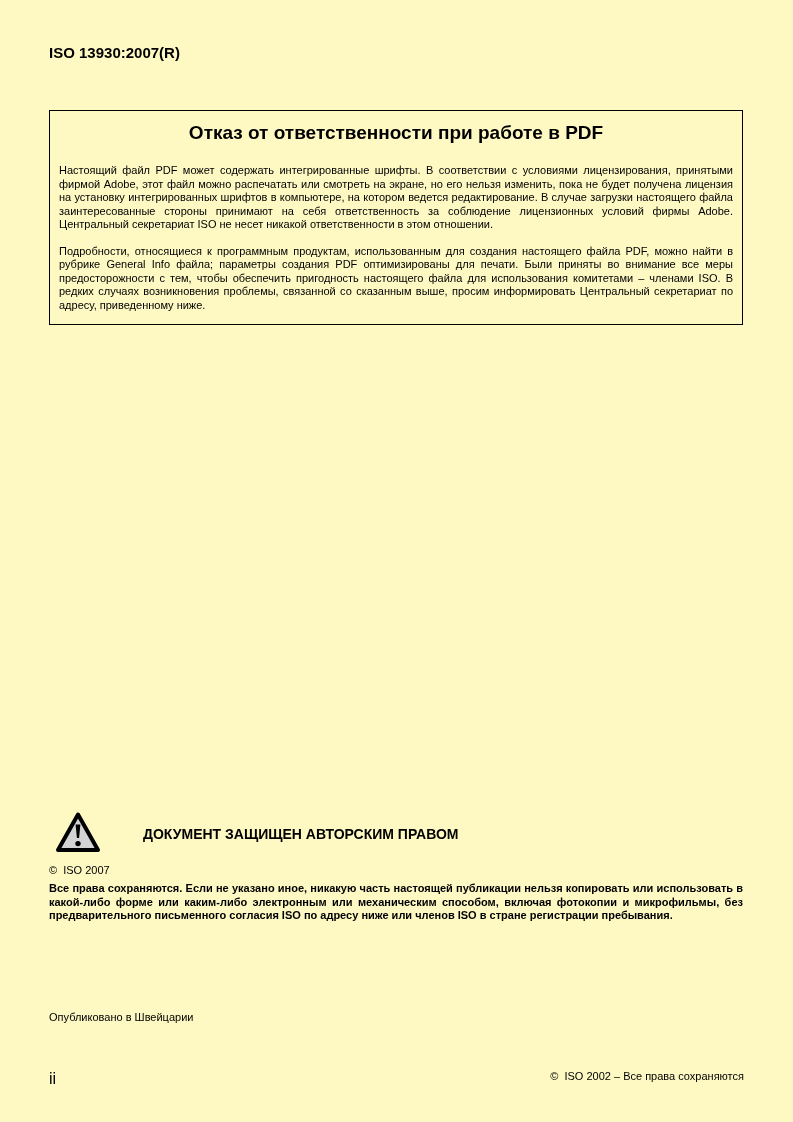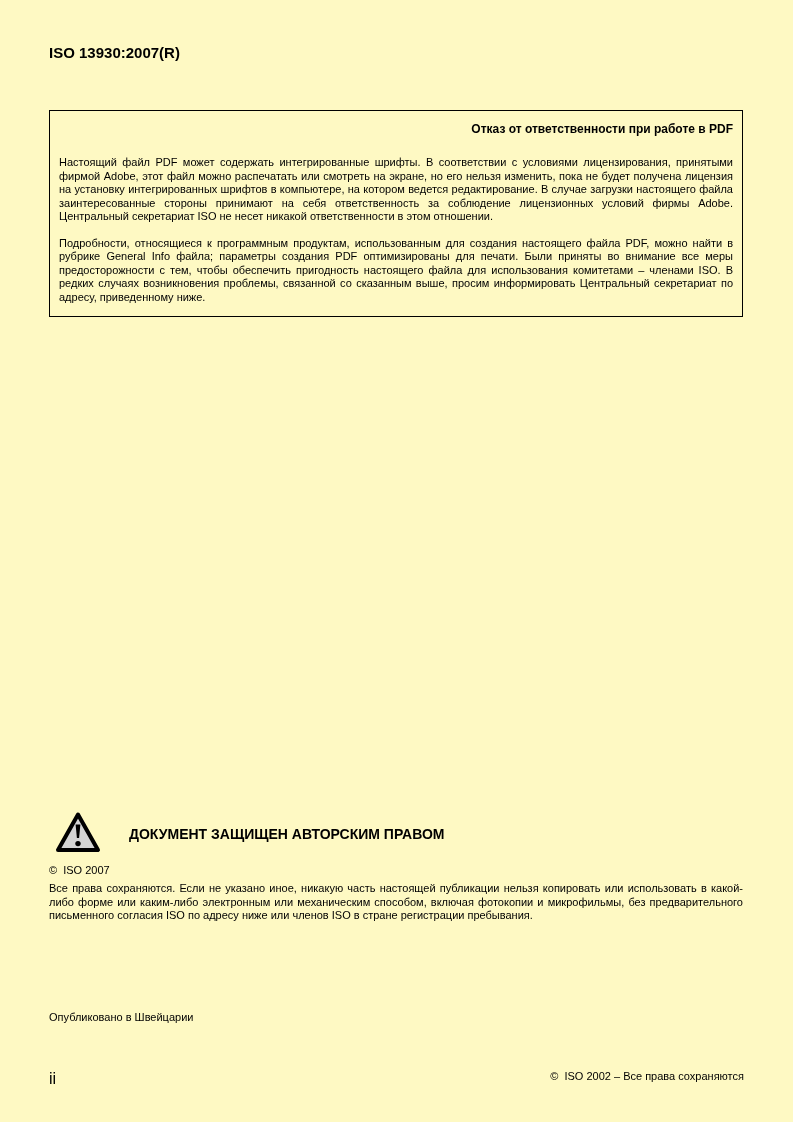--- a/index.html
+++ b/index.html
@@ -18,55 +18,56 @@
   }
   .disclaimer-box {
     position: absolute;
     left: 49px; top: 110px;
     width: 694px;
     border: 1px solid #000;
     box-sizing: border-box;
     padding: 11px 9px 12px 9px;
   }
   .disclaimer-title {
-    text-align: right;
-    font-size: 12px; font-weight: bold;
+    text-align: center;
+    font-size: 19px; font-weight: bold;
     margin: 0 0 20px 0;
   }
   .disclaimer-para {
     font-size: 11px;
     line-height: 13.5px;
     text-align: justify;
     margin: 0 0 13px 0;
   }
   .disclaimer-para:last-child { margin-bottom: 0; }
   .copyright-header {
     position: absolute;
     left: 55px; top: 810px;
-    display: flex; align-items: center;
+    display: flex; align-items: center; gap: 14px;
   }
   .warning-icon { width: 46px; height: 44px; }
   .copyright-heading {
     margin-left: 28px;
     font-size: 14px; font-weight: bold;
     white-space: nowrap;
   }
   .copyright-line {
     position: absolute;
     left: 49px; top: 864px;
     font-size: 11px;
     white-space: pre-wrap;
     text-align: right;
   }
   .copyright-body {
     position: absolute;
     left: 49px; top: 882px;
     width: 694px;
     font-size: 11px; line-height: 13.5px;
     text-align: justify;
+    font-weight: bold;
   }
   .address-block {
     position: absolute;
     left: 65px; top: 928px;
     font-size: 11px; line-height: 13.2px;
   }
   .address-line { white-space: pre-wrap; }
   .published-line {
     position: absolute;
     left: 49px; top: 1011px;

